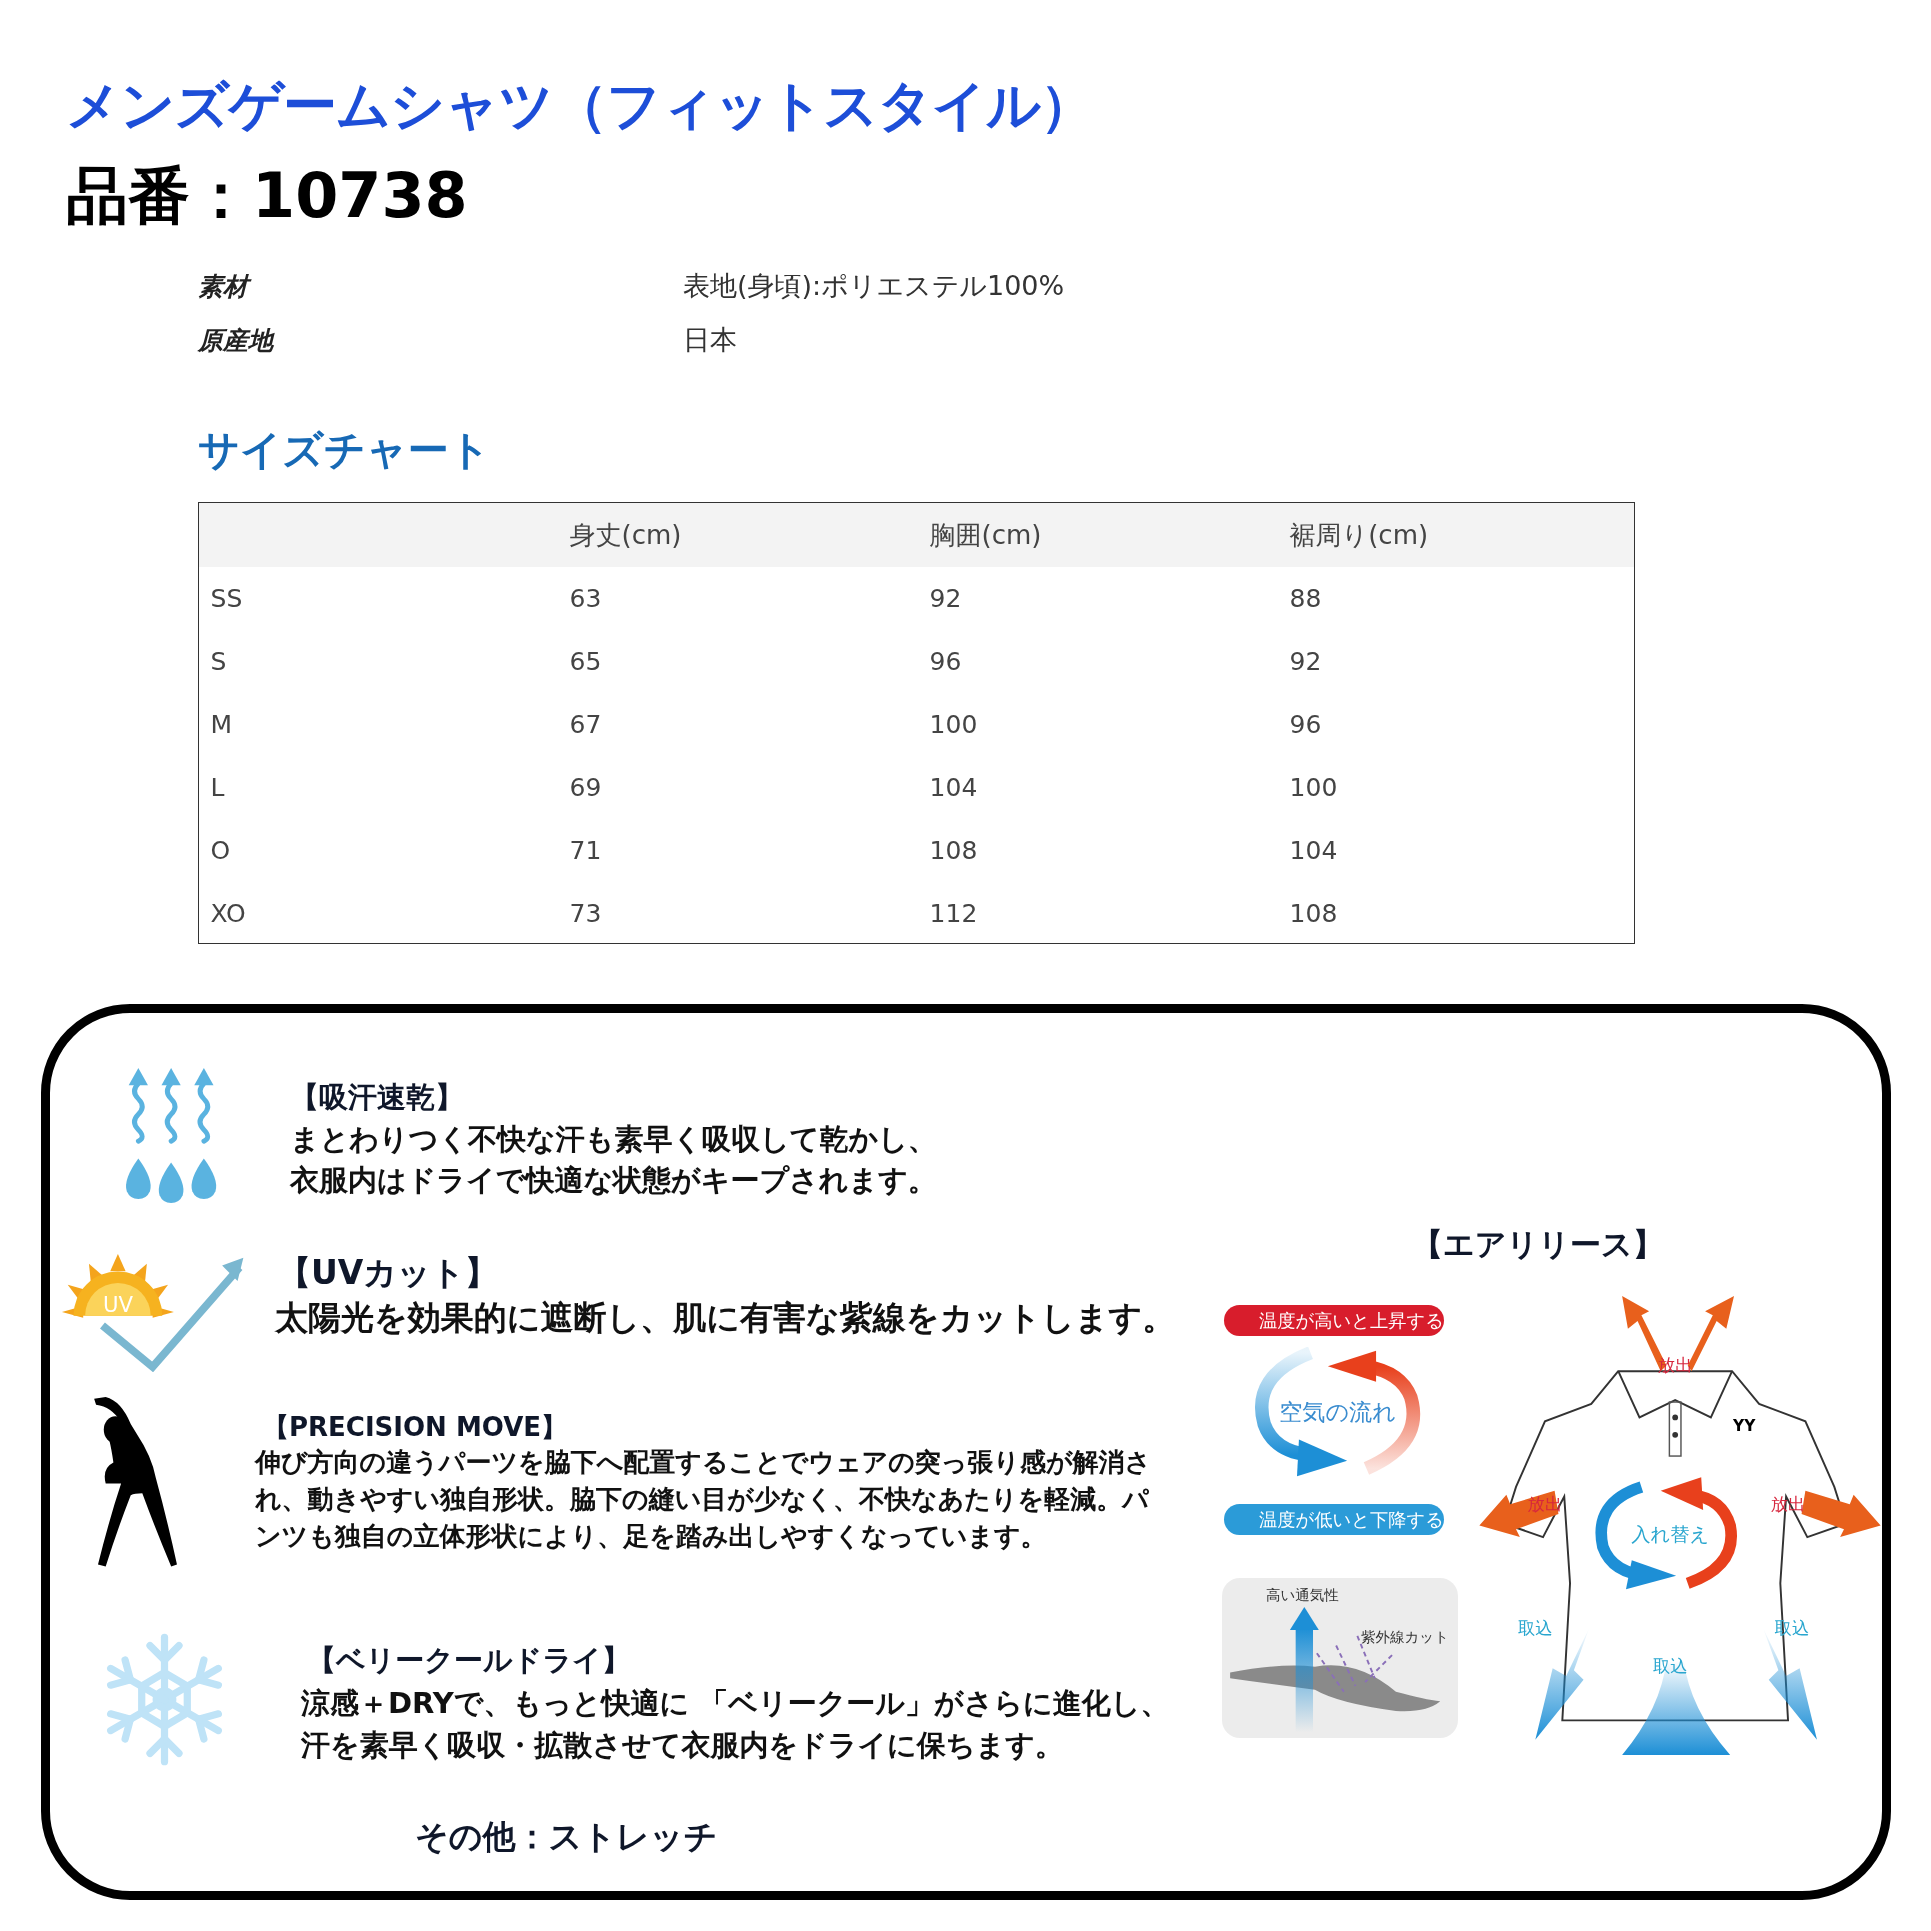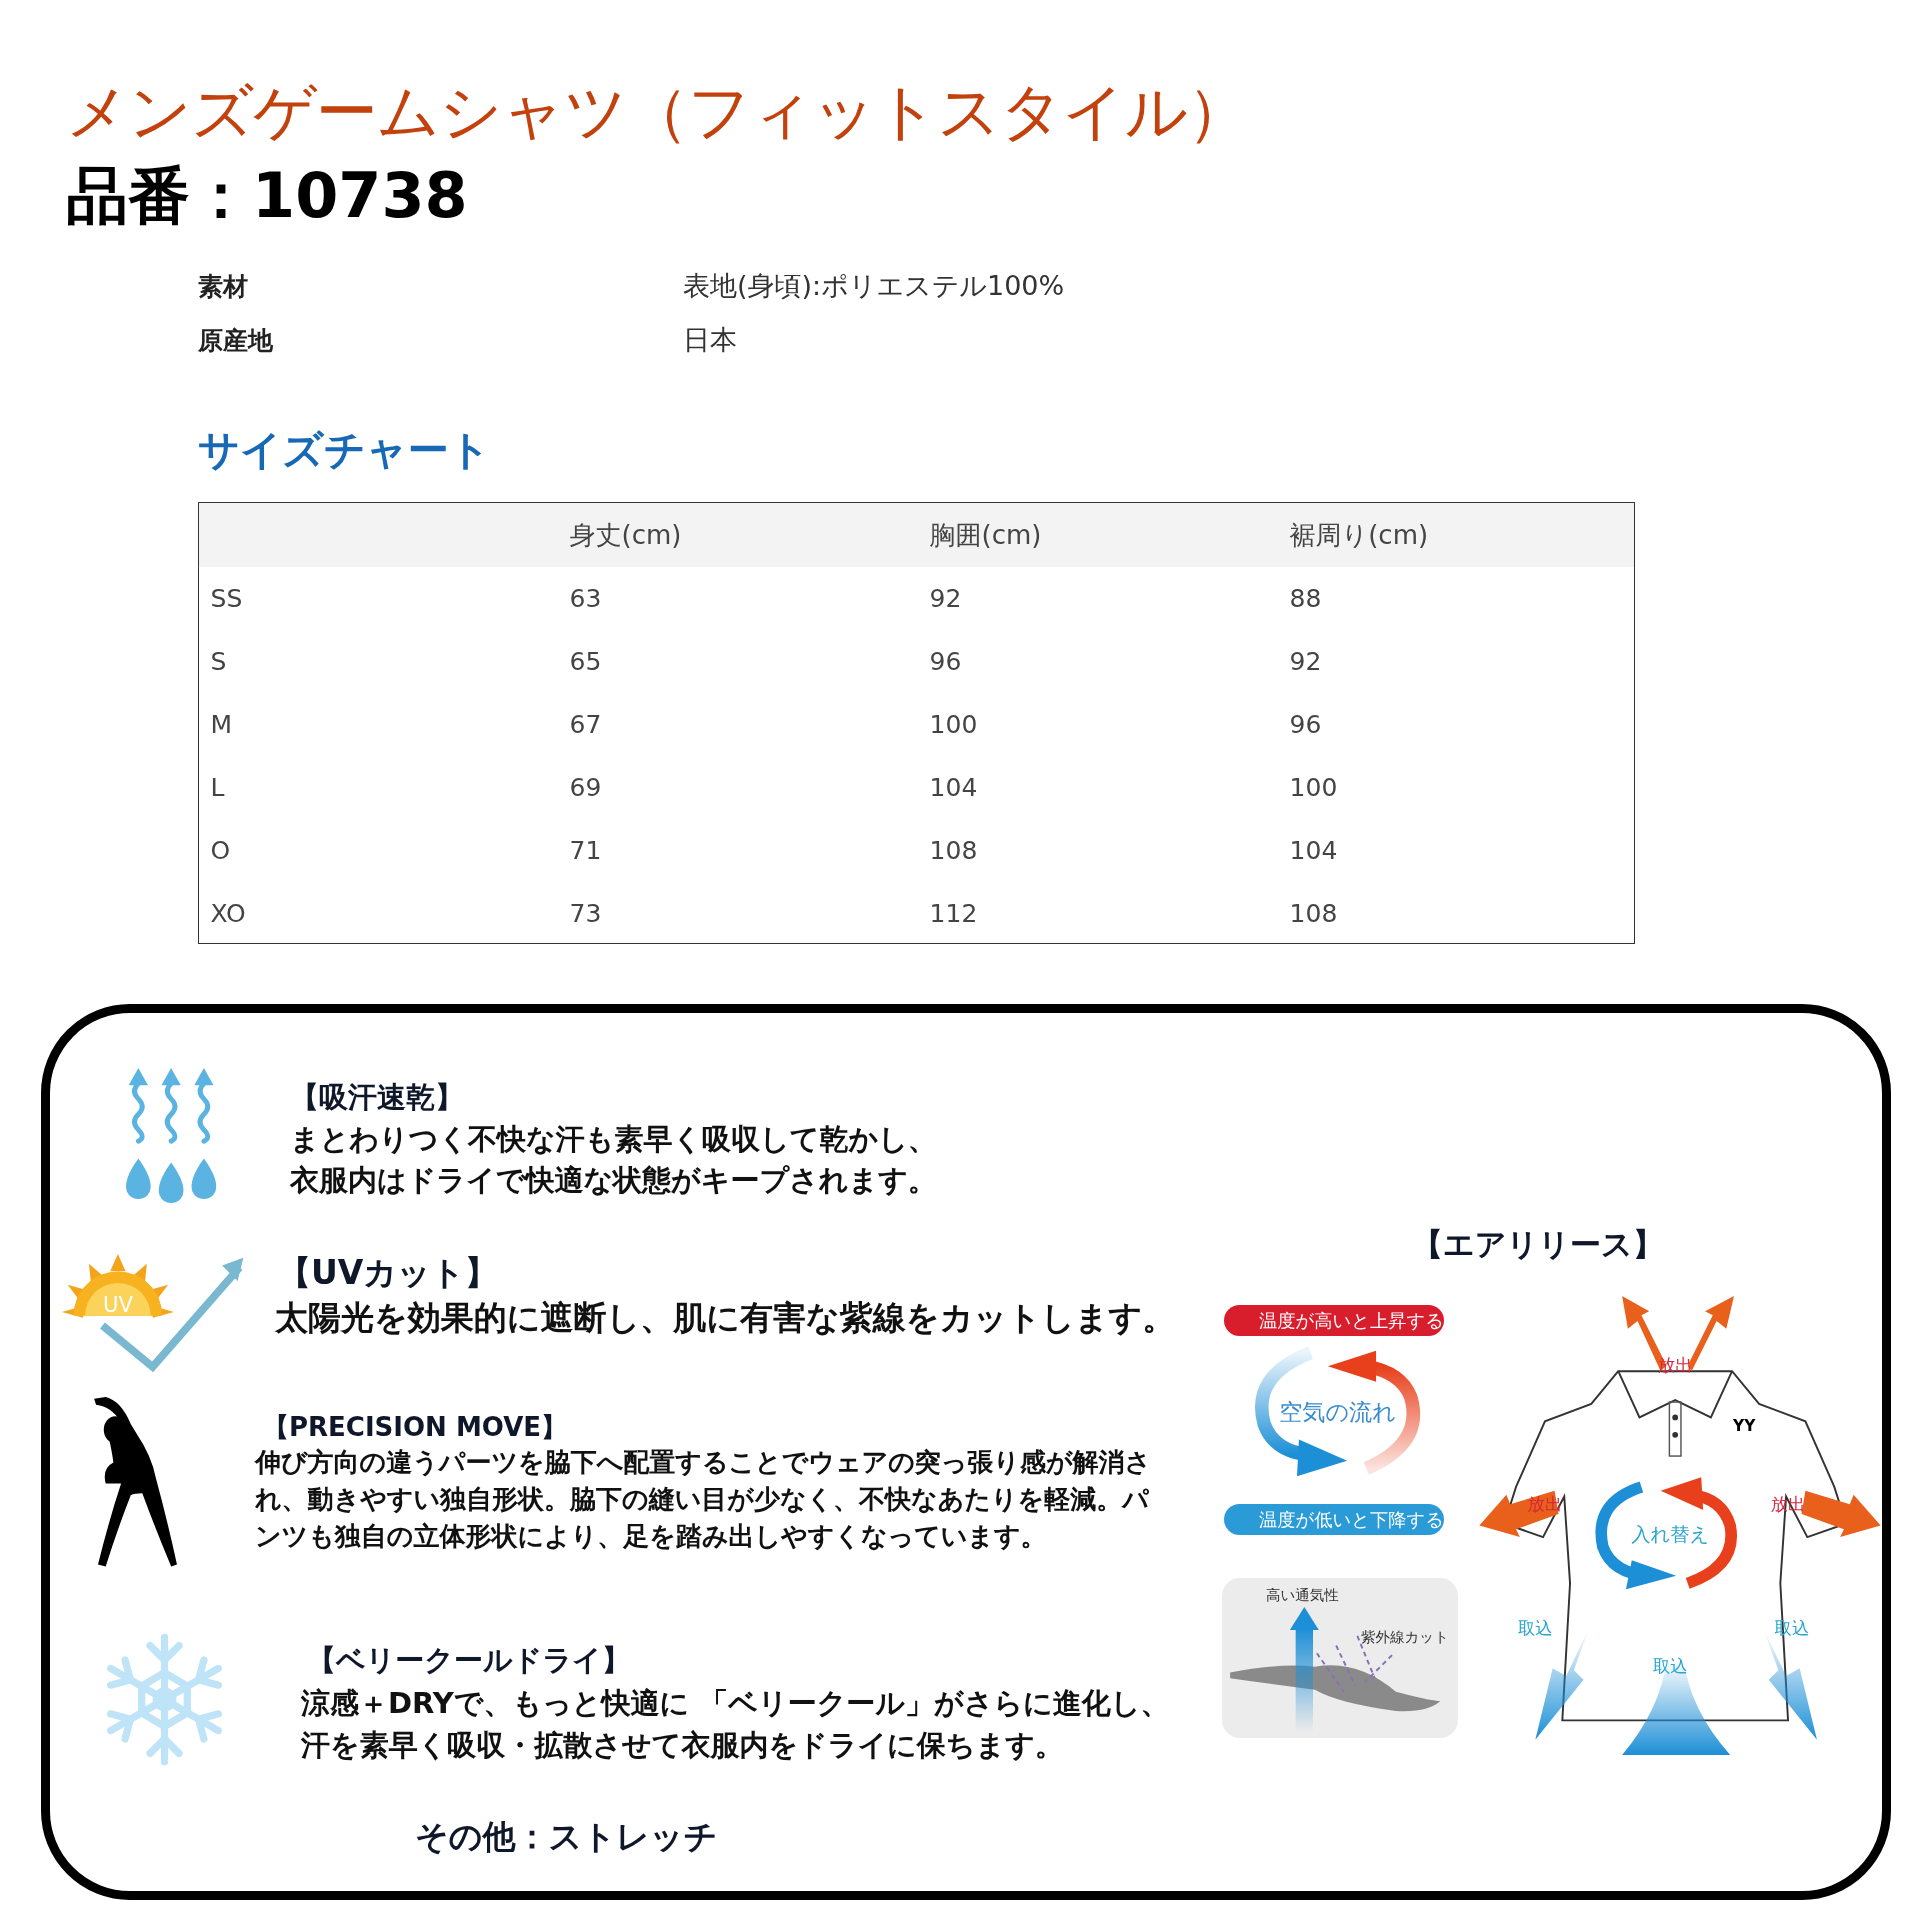--- a/index.html
+++ b/index.html
@@ -1,25 +1,25 @@
 <!DOCTYPE html>
 <html><head>
 <meta charset="utf-8">
 <style>
   html, body { margin: 0; padding: 0; background: #ffffff; }
   body { width: 1931px; height: 1931px; position: relative; overflow: hidden;
          font-family: "DejaVu Sans", "Liberation Sans", sans-serif; color: #1a1a1a; }
   .abs { position: absolute; }
 
   
-  .title { left: 66px; top: 70px; font-size: 62px; font-weight: 400; color: #c2410c; letter-spacing: -1px; white-space: nowrap; }
+  .title { left: 66px; top: 70px; font-size: 54px; font-weight: 700; color: #1d4ed8; letter-spacing: -1px; white-space: nowrap; }
   .subtitle { left: 66px; top: 154px; font-size: 62px; font-weight: 800; color: #000; white-space: nowrap; }
 
   
-  .spec-label { left: 198px; font-size: 25px; font-weight: 700; color: #222; }
+  .spec-label { left: 198px; font-size: 25px; font-weight: 700; color: #222; font-style: italic; }
   .spec-value { left: 683px; font-size: 27px; color: #333; }
 
   .chart-heading { left: 198px; top: 423px; font-size: 41px; font-weight: 700; color: #1769b5; }
 
   
   .size-table { left: 198px; top: 502px; width: 1437px; height: 442px; border: 1.9px solid #333;
                 box-sizing: border-box; border-collapse: collapse; }
   .size-table table { width: 100%; border-collapse: collapse; }
   .size-table th { background: #f3f3f3; height: 64px; text-align: left; font-weight: 400;
                    font-size: 26px; color: #444; padding: 0 0 0 11.6px; }

